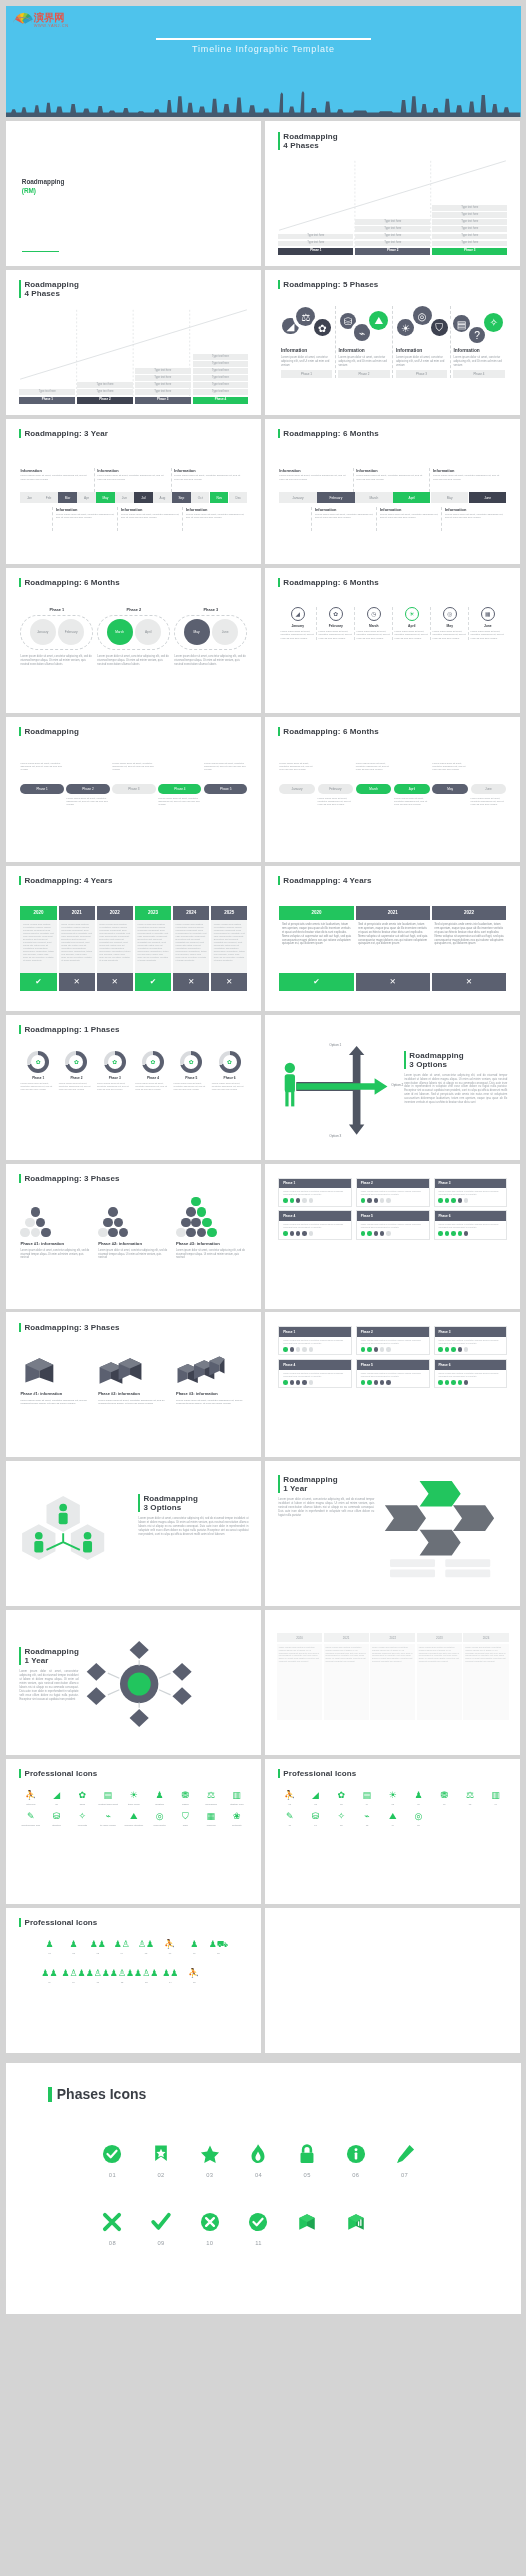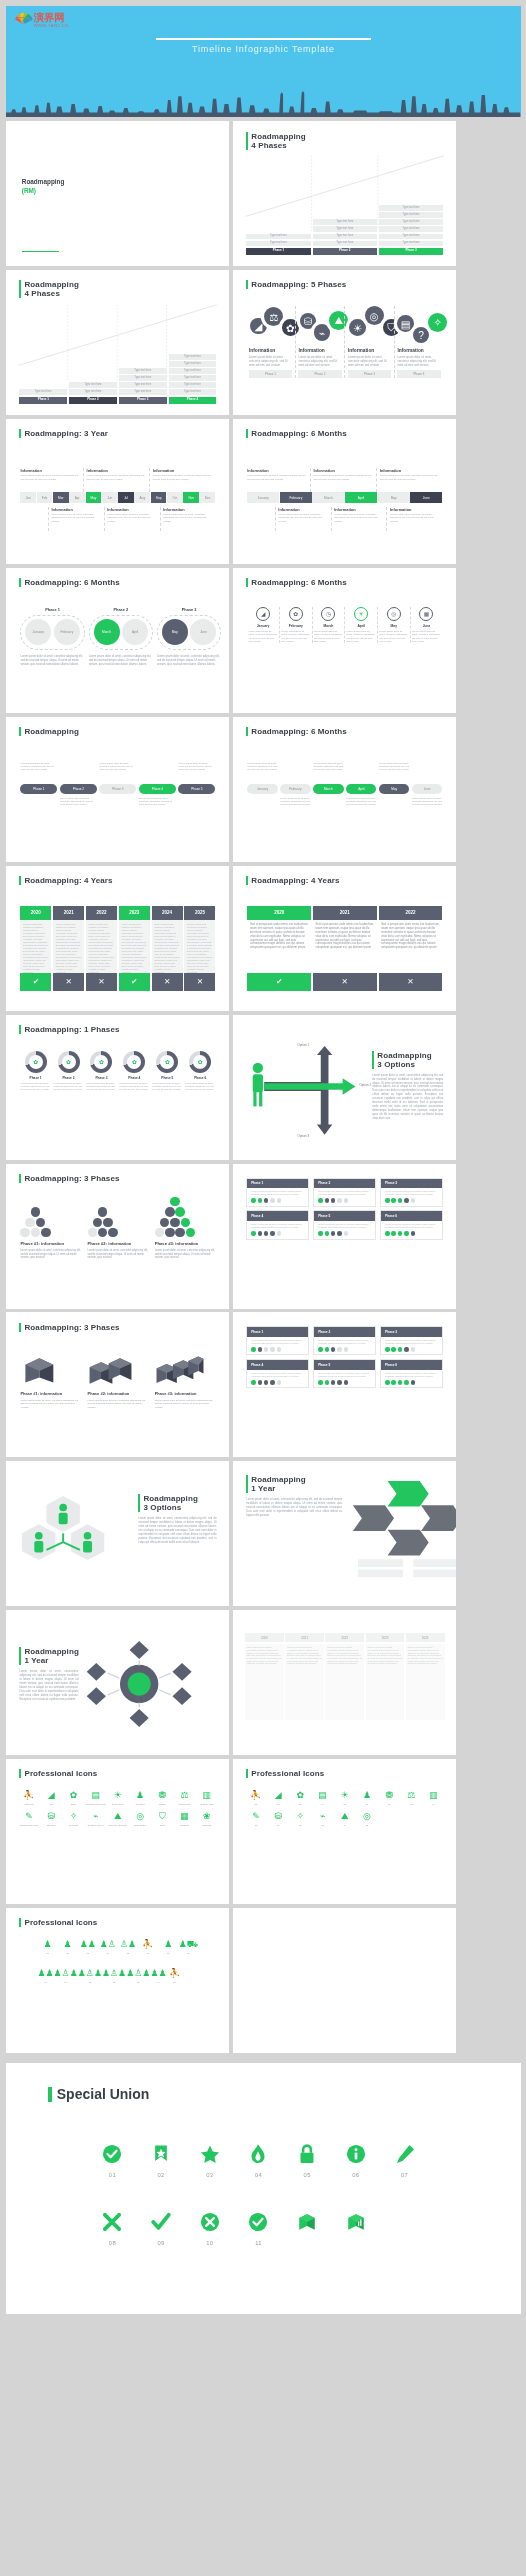--- a/index.html
+++ b/index.html
@@ -32,21 +32,21 @@
     font-family:"DejaVu Sans", sans-serif;
     color:#ffffff; font-size:29px; font-weight:bold; letter-spacing:1.9px; line-height:32px;
   }
   .hero-rule { width:215px; height:1.3px; background:#fff; margin:3.9px auto 4.5px auto; }
   .hero-sub { color:#eaf7fd; font-size:9px; letter-spacing:0.8px; }
   .skyline { position:absolute; bottom:0; left:0; width:100%; height:26px; }
 
   
   .grid { display:flex; flex-wrap:wrap; gap:3.9px; padding:3.9px 6.4px 6.4px 6.4px; }
   .slide {
-    width: 223px; height: 145px;
+    width: 255px; height: 145px;
     background:#ffffff; position:relative; overflow:hidden;
   }
   .slide-inner { position:absolute; inset:0; padding:10.3px 13px; }
 
   .hdr { display:flex; align-items:flex-start; gap:3.2px; }
   .hdr .bar { width:1.9px; min-width:1.9px; background:#22c55e; align-self:stretch; }
   .hdr-txt { font-size:8px; font-weight:bold; color:#3b3f46; line-height:9px; letter-spacing:0.1px; }
 
   .plain-title { font-size:6.4px; font-weight:bold; color:#3b3f46; }
   .plain-sub { font-size:6.4px; font-weight:bold; color:#22c55e; margin-top:1.3px; }
@@ -1384,21 +1384,21 @@
       </div>
     </div>
 
     <div class="slide"></div>
 
   </div>
 
   <div class="special">
     <div class="sp-hdr">
       <div class="bar"></div>
-      <span>Special Union</span>
+      <span>Phases Icons</span>
     </div>
     <div class="sp-grid">
       <div class="sp-row">
         <div class="sp-cell">
           <div class="sp-ico">
             <svg width="22" height="22" viewBox="0 0 34 34">
                 <circle cx="17" cy="17" r="14" fill="#22c55e"></circle>
                 <path d="M10,17 L15,22 L24,12" stroke="#fff" stroke-width="3.4" fill="none" stroke-linecap="round" stroke-linejoin="round"></path>
               </svg>
           </div>

